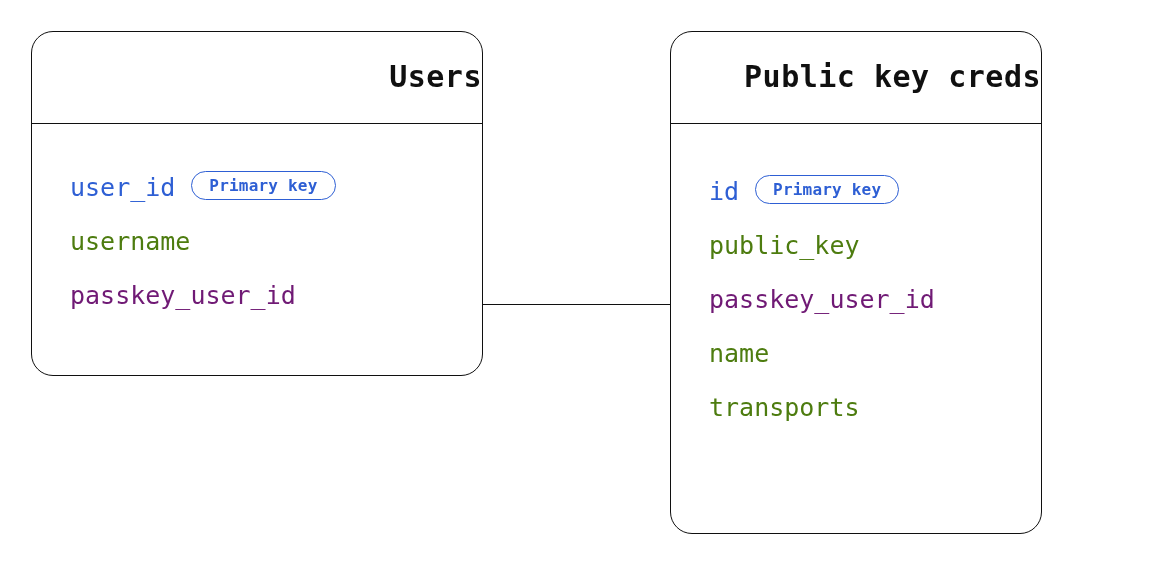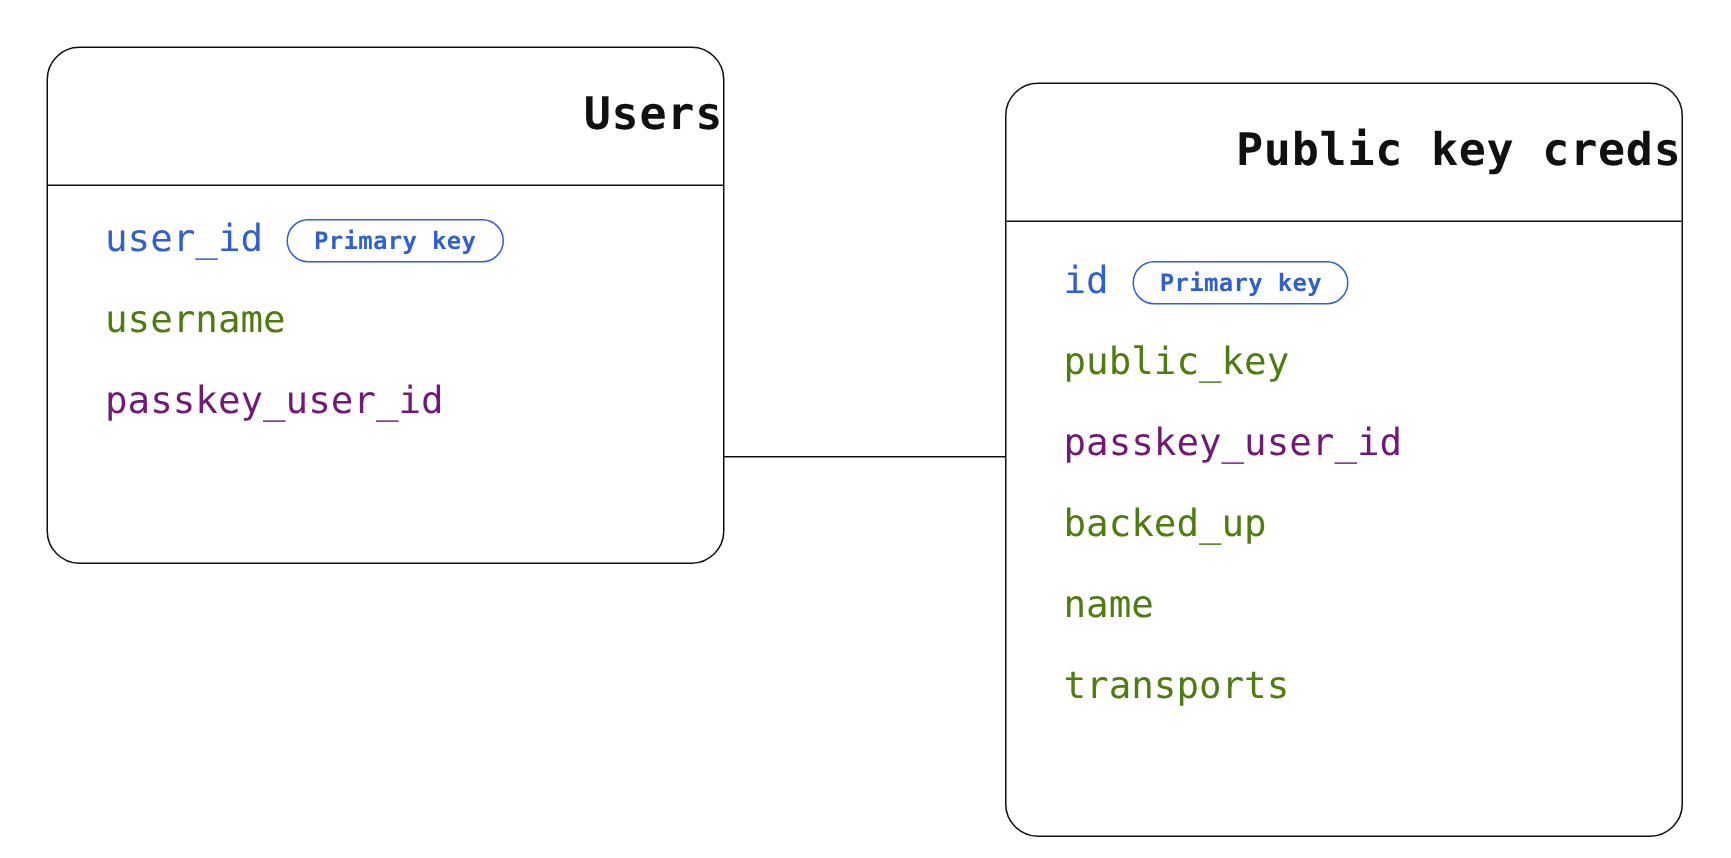--- a/index.html
+++ b/index.html
@@ -45,21 +45,21 @@
     border-top: 1.6px solid #101010;
   }
 
   .entity-fields {
     display: flex;
     flex-direction: column;
   }
 
   .field-row {
     display: flex;
-    align-items: flex-start;
+    align-items: flex-end;
     height: 54px;
     white-space: nowrap;
   }
 
   .field-name {
     font-family: "DejaVu Sans Mono", "Liberation Mono", monospace;
     font-size: 25px;
     letter-spacing: 0px;
     line-height: 1;
   }
@@ -101,23 +101,22 @@
     height: 345px;
   }
   #card-users .entity-title { margin-top: 27px; }
   #card-users .entity-divider { margin-top: 29px; }
   #card-users .entity-fields { margin-top: 22px; padding-left: 38px; }
 
   
   #card-pkcreds {
     left: 670px;
     top: 31px;
-    width: 452px;
+    width: 372px;
     height: 503px;
-    margin-top: 24px;
   }
   #card-pkcreds .entity-title { margin-top: 27px; }
   #card-pkcreds .entity-divider { margin-top: 29px; }
   #card-pkcreds .entity-fields { margin-top: 26px; padding-left: 38px; }
 
   
   #relationship-connector {
     position: absolute;
     left: 482px;
     top: 304px;
@@ -165,23 +164,20 @@
       </div>
 
       <div class="field-row">
         <span class="field-name plain">public_key</span>
       </div>
 
       <div class="field-row">
         <span class="field-name fk">passkey_user_id</span>
       </div>
 
-      <div class="field-row">
-        <span class="field-name plain">backed_up</span>
-      </div>
 
       <div class="field-row">
         <span class="field-name plain">name</span>
       </div>
 
       <div class="field-row">
         <span class="field-name plain">transports</span>
       </div>
 
     </div>

